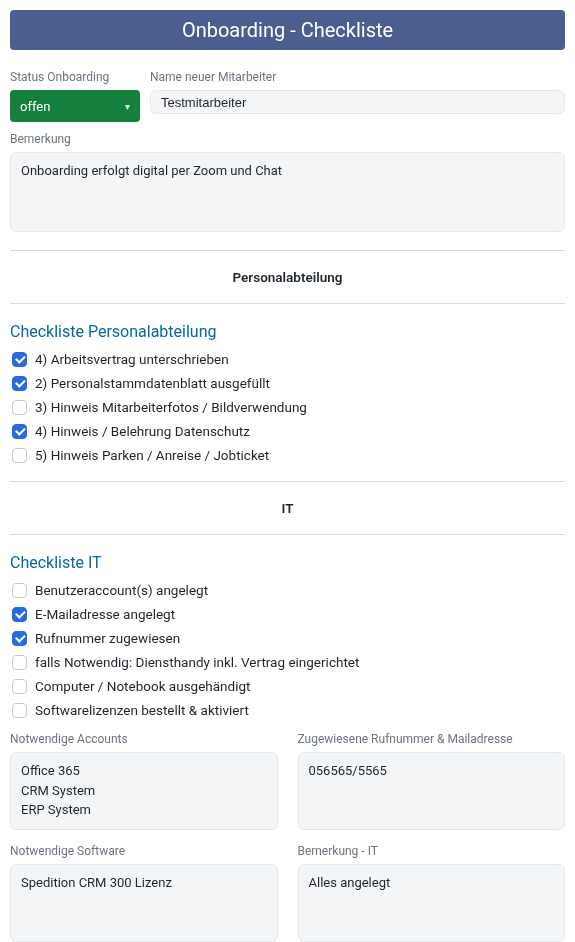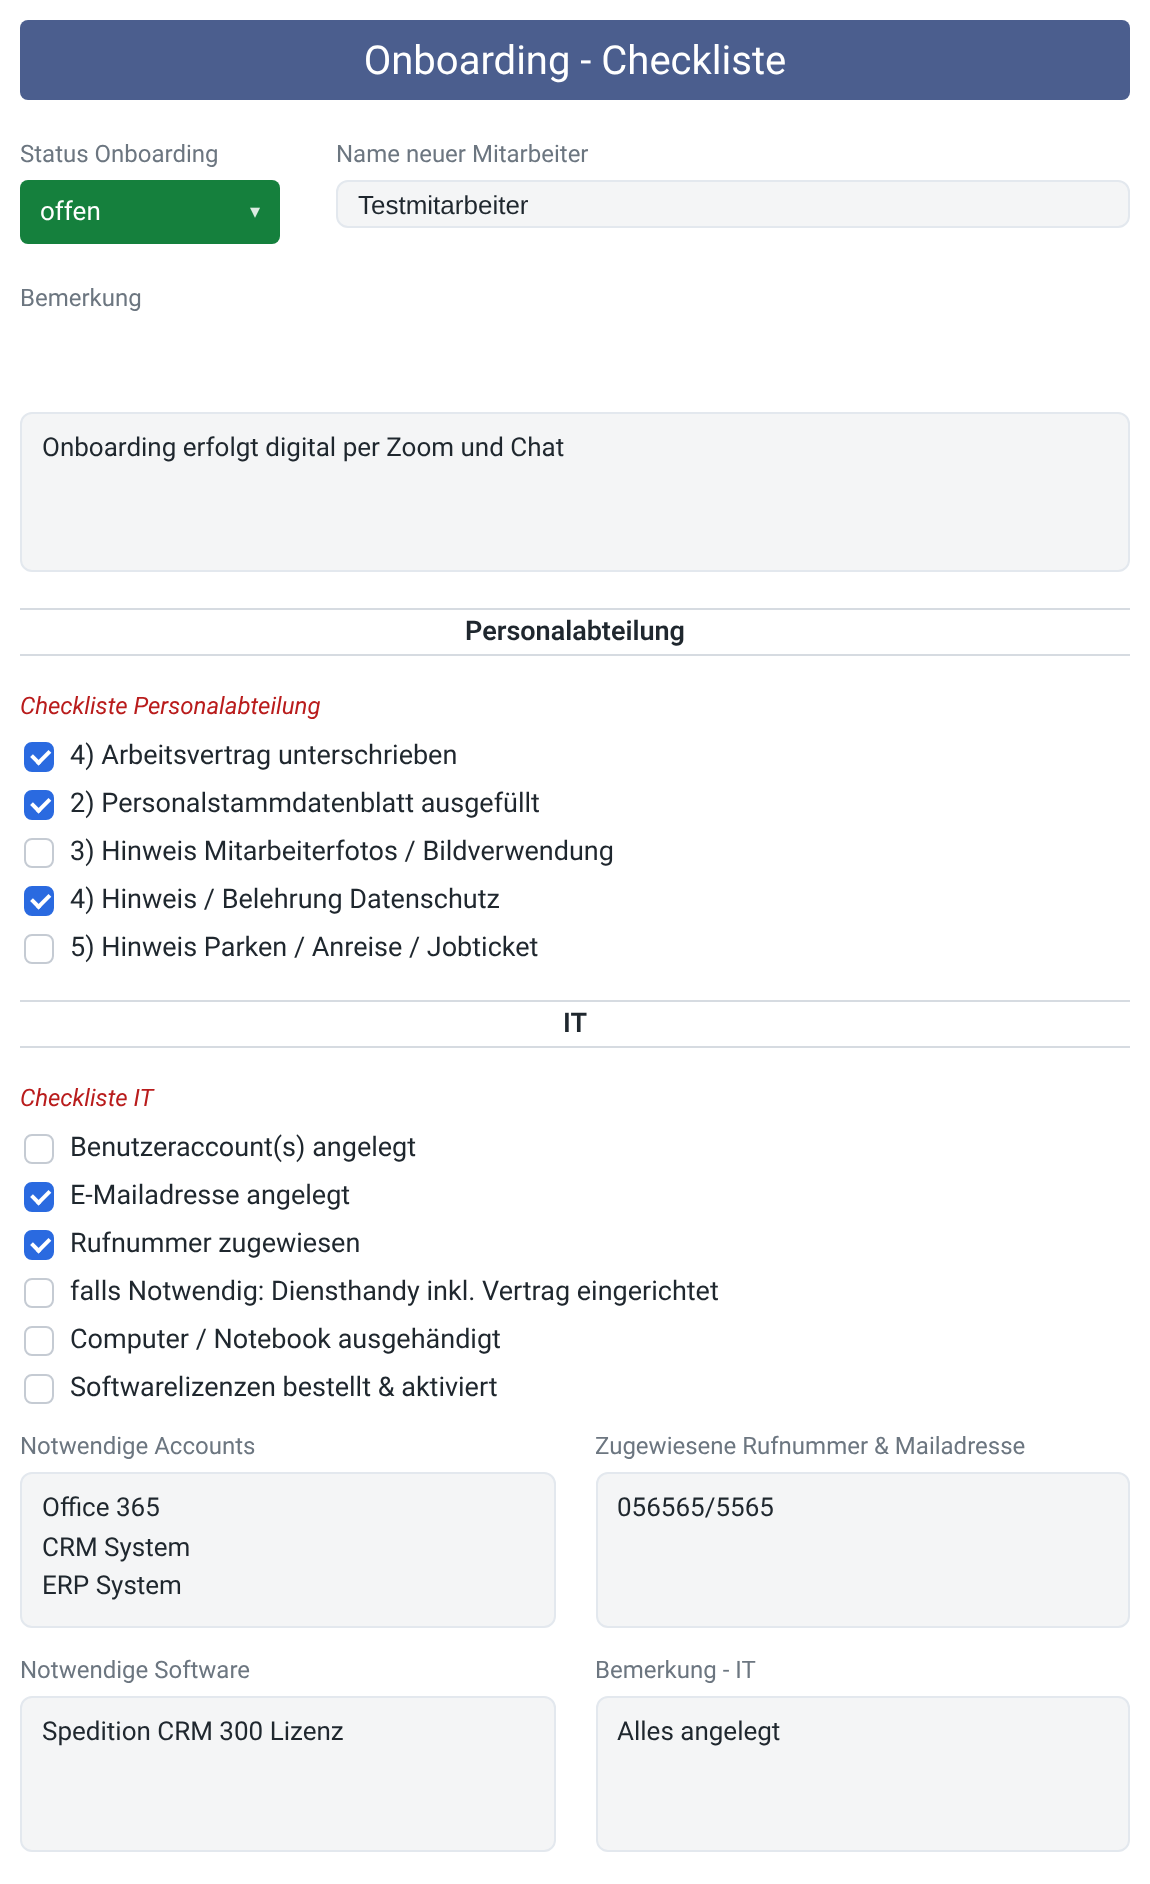--- a/index.html
+++ b/index.html
@@ -14,25 +14,25 @@
   .header {
     background: #4b5e8e;
     color: #fff;
     text-align: center;
     font-size: 20px;
     font-weight: 400;
     padding: 8px 0;
     border-radius: 4px;
     margin-bottom: 20px;
   }
-  .row { display: flex; gap: 28px; margin-bottom: 20px; }
+  .row { display: flex; gap: 10px; margin-bottom: 10px; }
   .field { display: flex; flex-direction: column; }
   .field.status { width: 130px; }
   .field.name { flex: 1; }
-  .field.full { width: 100%; gap: 44px; }
+  .field.full { width: 100%; }
   .field-label {
     font-size: 12px;
     color: #6c7680;
     margin-bottom: 6px;
   }
   .select-red {
     background: #15803d;
     color: #fff;
     border: none;
     border-radius: 4px;
@@ -65,29 +65,28 @@
     line-height: 1.5;
     white-space: pre-wrap;
   }
   .big-textarea { min-height: 80px; }
   .section-divider {
     border-top: 1px solid #d6dbe1;
     border-bottom: 1px solid #d6dbe1;
     text-align: center;
     font-weight: 600;
     font-size: 13.5px;
-    padding: 3px 0;
+    padding: 18px 0;
     margin: 18px 0 18px 0;
     color: #1f272e;
   }
   .checklist-label {
-    font-size: 12px;
-    color: #b91c1c;
+    font-size: 16px;
+    color: #0369a1;
     margin-bottom: 10px;
-    font-style: italic;
   }
   .check-row {
     display: flex;
     align-items: center;
     gap: 8px;
     margin-bottom: 8px;
     padding-left: 2px;
   }
   .checkbox {
     width: 15px;

